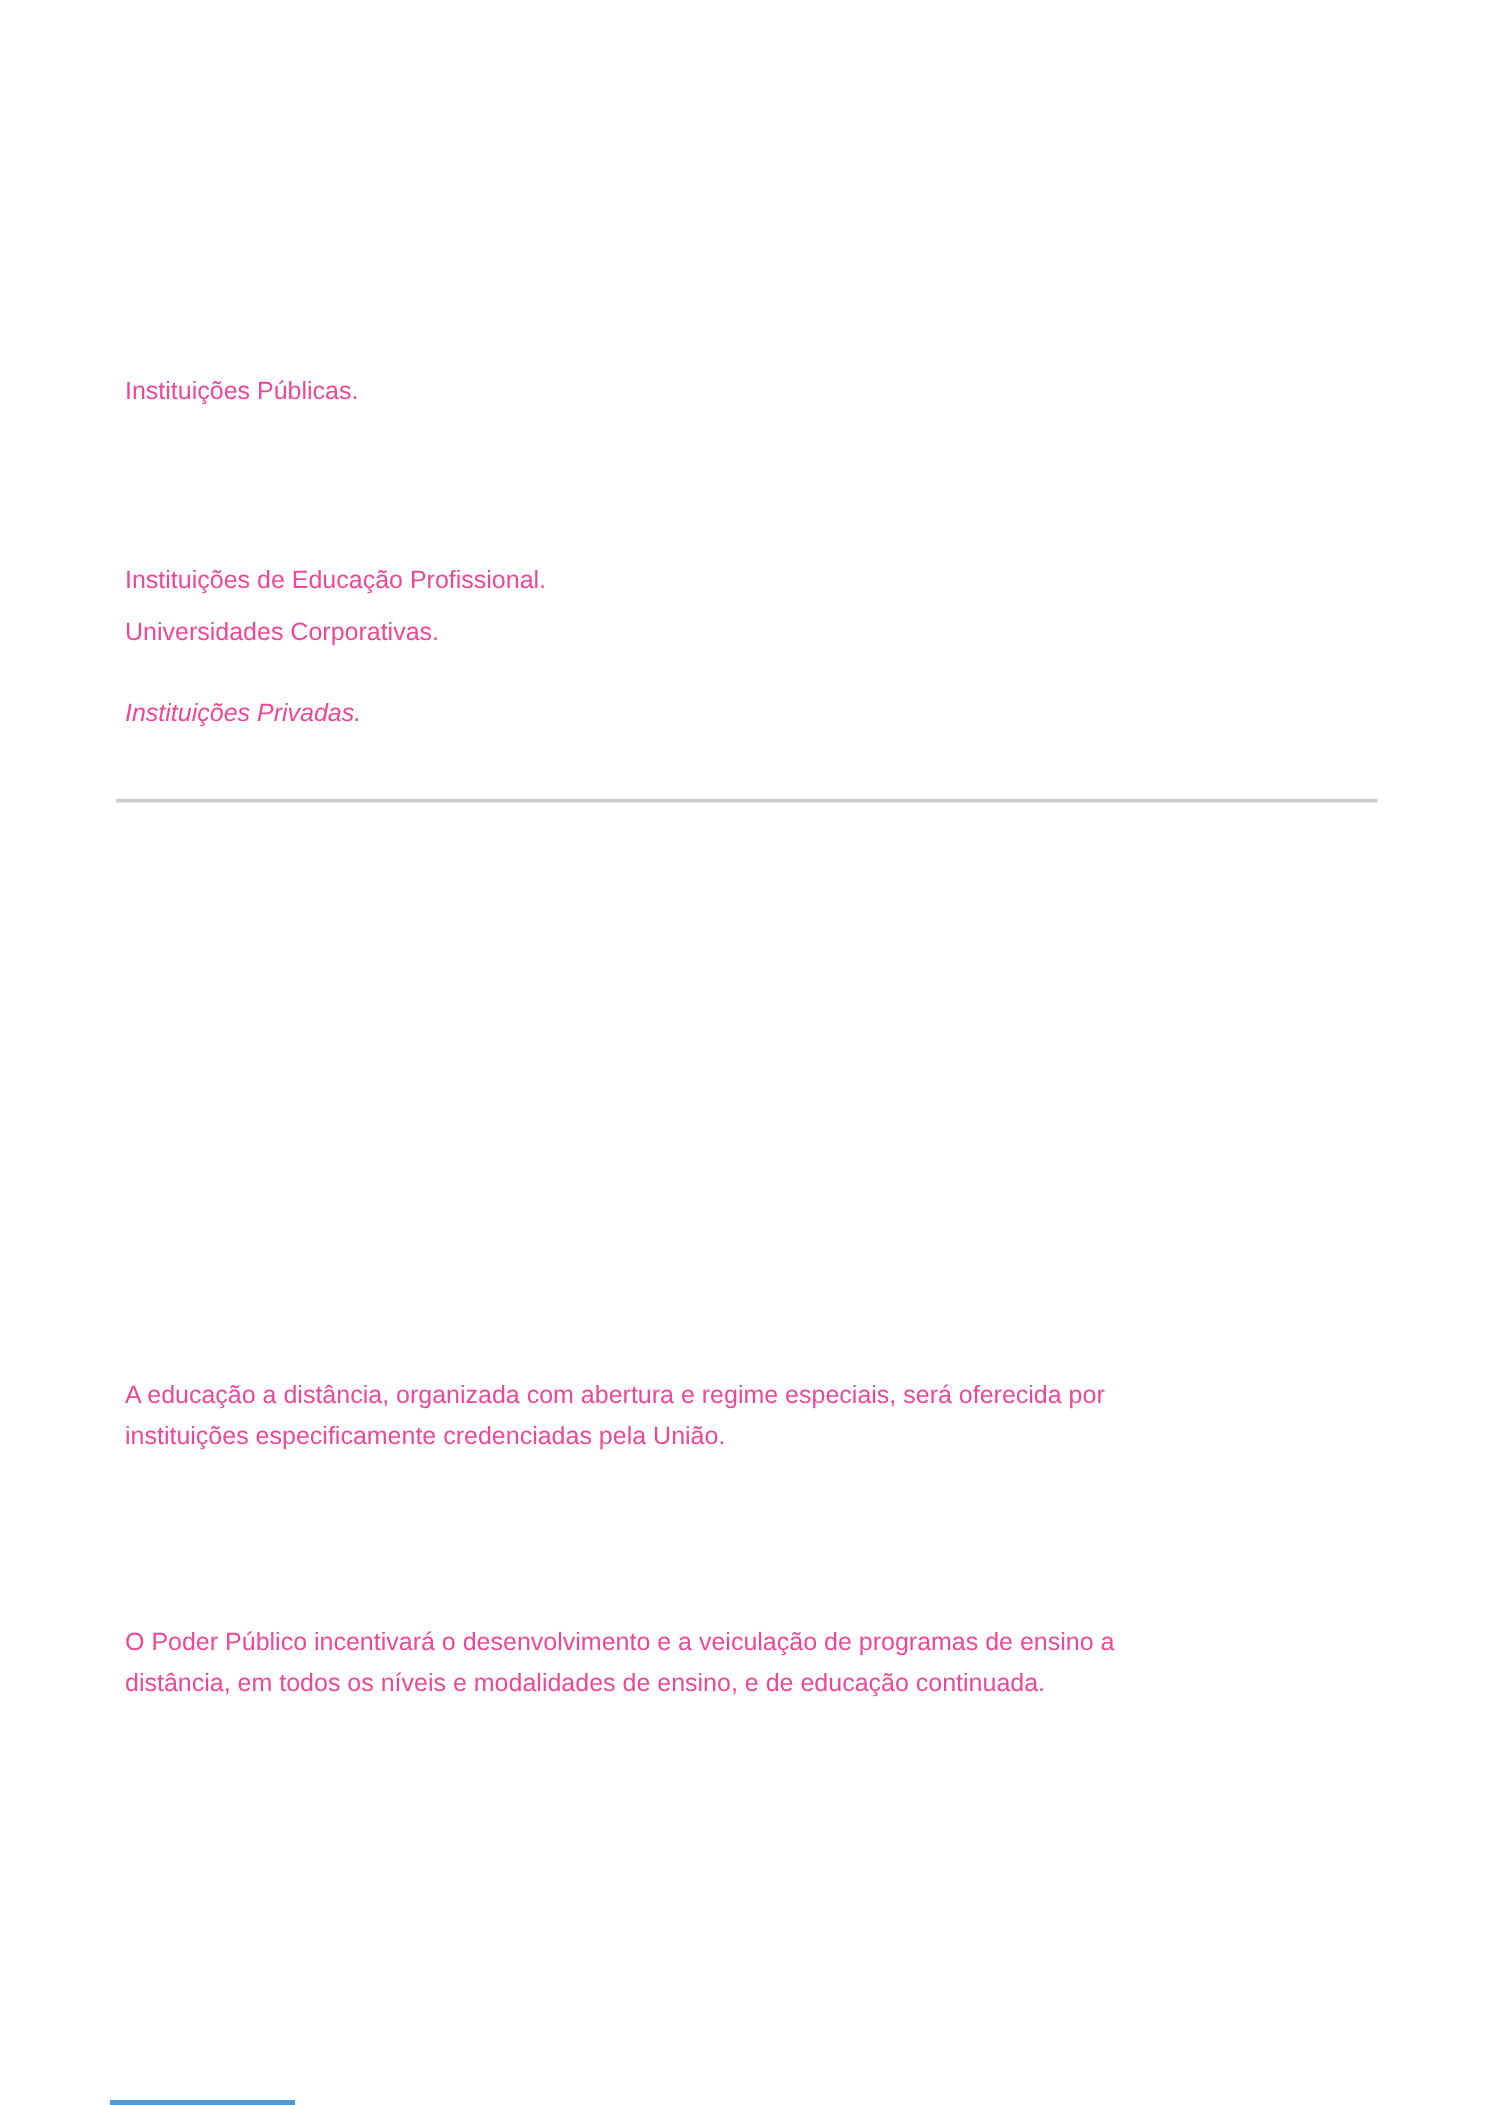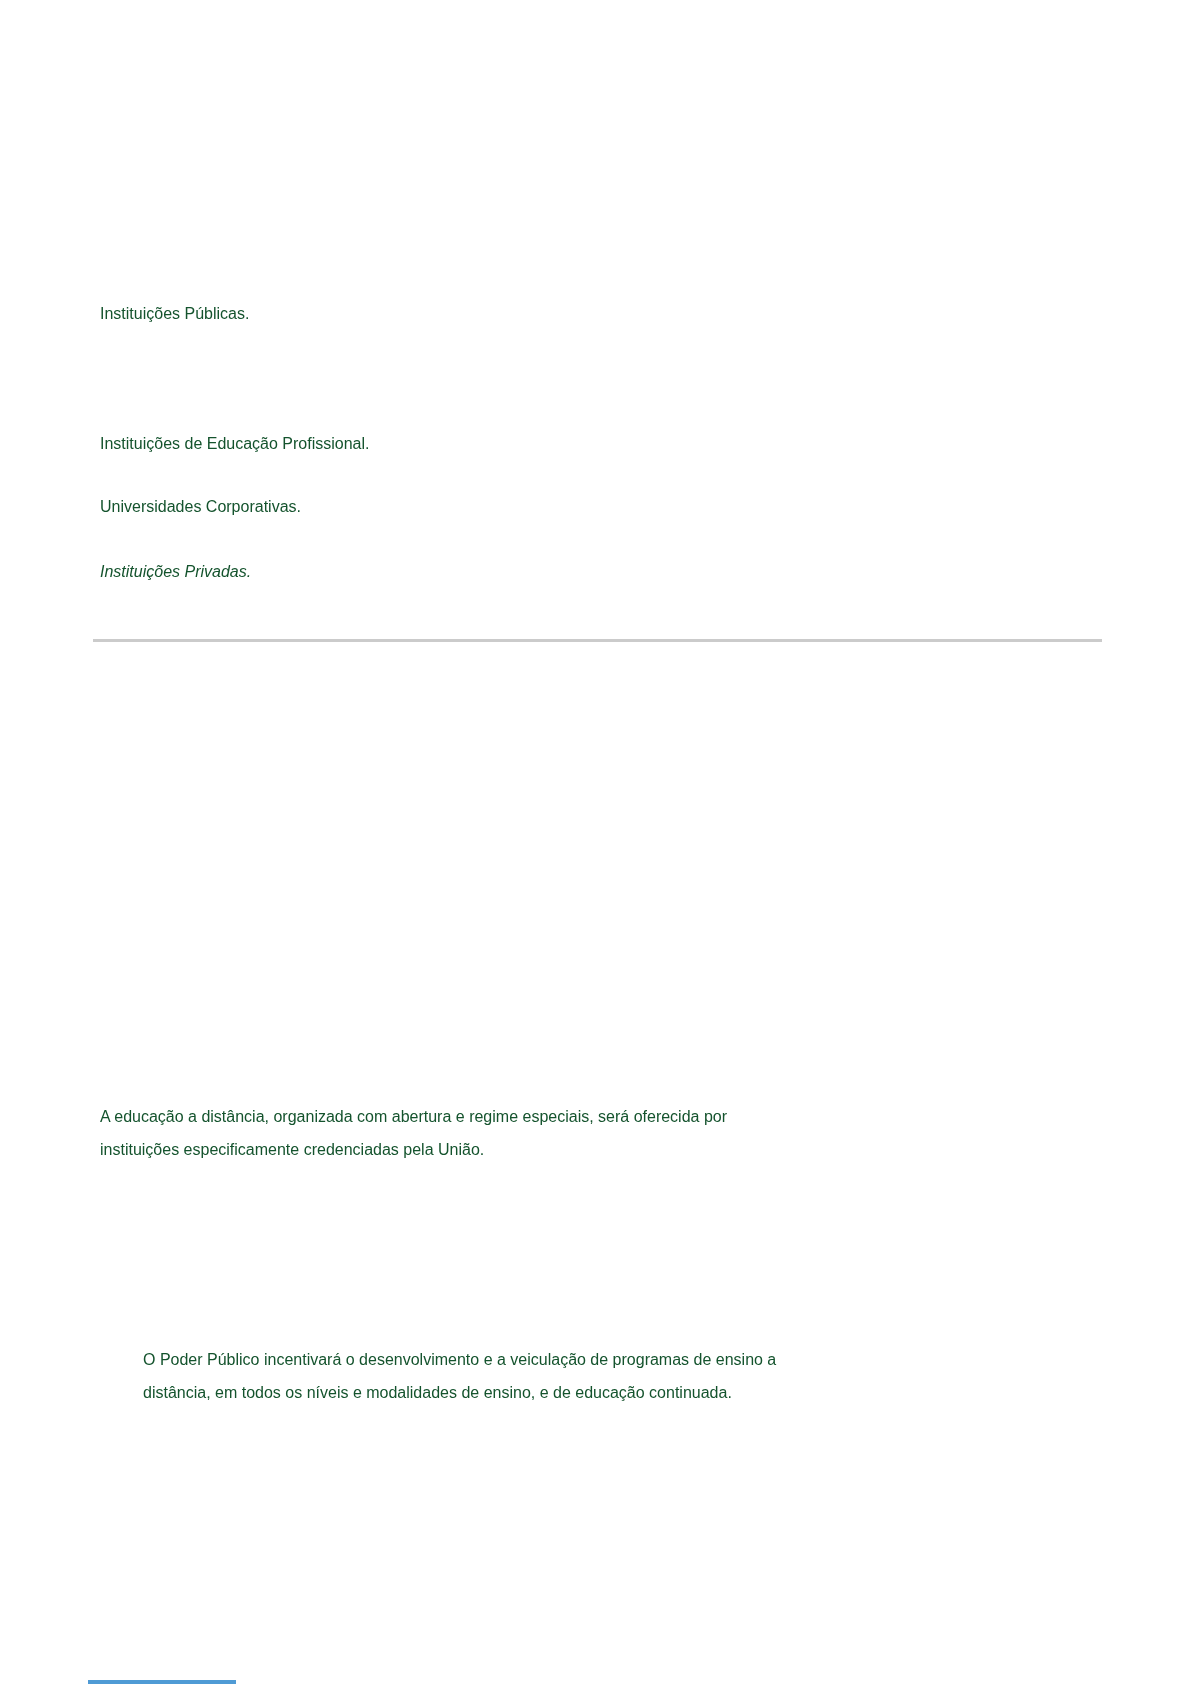--- a/index.html
+++ b/index.html
@@ -12,39 +12,39 @@
     width: 1190px;
     height: 1684px;
     background: #ffffff;
     overflow: hidden;
     font-family: "Liberation Sans", "DejaVu Sans", sans-serif;
     color: #4a4a4a;
   }
   .txt {
     position: absolute;
     left: 100px;
-    font-size: 16px;
+    font-size: 20px;
     line-height: 33px;
-    color: #14532d;
+    color: #ec4899;
     white-space: pre-line;
   }
   .item-1 { top: 297px; }
-  .item-2 { top: 427px; }
+  .item-2 { top: 448px; }
   .item-3 { top: 490px; }
   .item-4 { top: 555px; font-style: italic; }
   .divider {
     position: absolute;
     top: 639px;
     left: 93px;
     width: 1009px;
     height: 3px;
     background: #cbcbcb;
   }
   .para-1 { top: 1100px; }
-  .para-2 { top: 1343px; margin-left: 43px; }
+  .para-2 { top: 1298px; }
   .para-3 { top: 1537px; }
   .bottom-accent {
     position: absolute;
     left: 88px;
     bottom: 0px;
     width: 148px;
     height: 4px;
     background: #4f9bd5;
   }
 </style>

